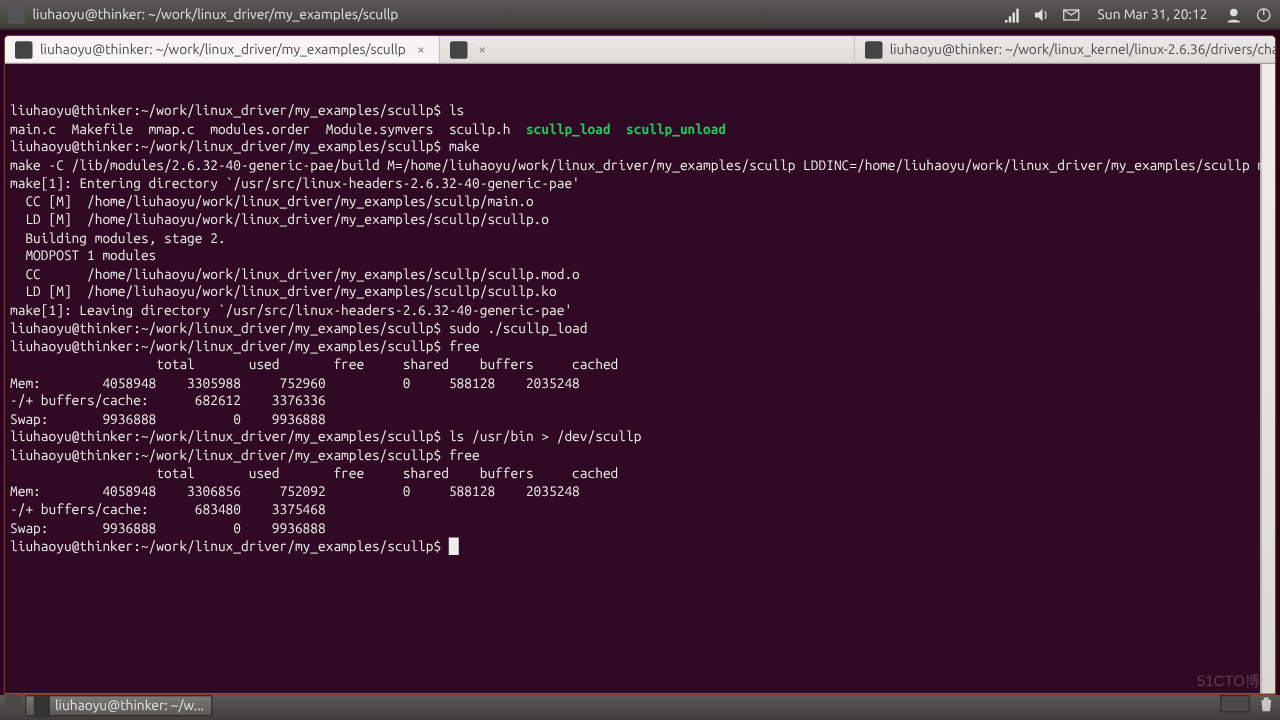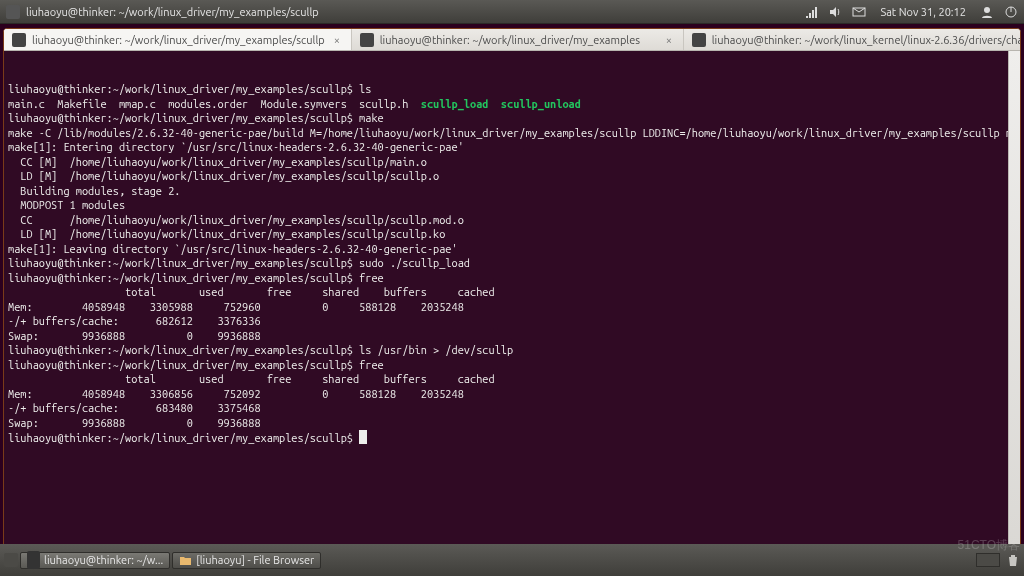--- a/index.html
+++ b/index.html
@@ -75,23 +75,23 @@
     border-left:1px solid #bcb9b3;
   }
   .green { color: #22c55e; font-weight: bold; }
   .cursor {
     display:inline-block; width: 8px; height: 14px; background:#eeeeec;
     vertical-align: text-bottom;
   }
 
   
   .bottom-panel {
-    position: absolute; left:0; right:0; bottom:0; height:32px;
+    position: absolute; left:0; right:0; bottom:0; height:20px;
     background: linear-gradient(#5b5a56, #3f3e3a);
-    display:flex; align-items:center; gap:2px;
+    display:flex; align-items:flex-start; gap:2px;
     padding: 0 4px; font-size: 11px; color:#e6e6e6;
   }
   .task-btn {
     display:flex; align-items:center; gap:4px;
     padding: 1px 6px; height:17px;
     background: linear-gradient(#6d6c67,#4e4d49);
     border:1px solid #2f2e2b; border-radius:2px;
     cursor:pointer;
   }
   .task-btn.active { background: linear-gradient(#7a7974,#5a5954); }
@@ -122,42 +122,41 @@
           <path d="M2 11h2v2H2zM5 8h2v5H5zM8 5h2v8H8zM11 2h2v11h-2z" fill="#ddd"></path>
         </svg></span>
     <span class="ind"><svg viewBox="0 0 14 14">
           <path d="M2 5h3l3-3v10l-3-3H2z" fill="#ddd"></path>
           <path d="M10 4c1 1 1 5 0 6" stroke="#ddd" fill="none"></path>
         </svg></span>
     <span class="ind"><svg viewBox="0 0 14 14">
           <rect x="1" y="3" width="12" height="8" fill="none" stroke="#ddd"></rect>
           <path d="M1 3l6 4 6-4" stroke="#ddd" fill="none"></path>
         </svg></span>
-    <span class="clock">Sat Nov 31, 20:12</span>
+    <span class="clock">Sun Mar 31, 20:12</span>
     <span class="ind"><svg viewBox="0 0 14 14">
           <circle cx="7" cy="5" r="3" fill="#ddd"></circle>
           <path d="M2 13c0-3 10-3 10 0" fill="#ddd"></path>
         </svg></span>
     <span class="ind"><svg viewBox="0 0 14 14">
           <circle cx="7" cy="7" r="5" fill="none" stroke="#ddd"></circle>
           <line x1="7" y1="2" x2="7" y2="7" stroke="#ddd"></line>
         </svg></span>
   </div>
 </div>
 
 <div class="window-outer">
   <div class="tabbar">
     <div class="tab tab1 active">
       <span class="tab-icon"></span>
       <span style="flex:1; overflow:hidden; text-overflow:ellipsis; white-space:nowrap;">liuhaoyu@thinker: ~/work/linux_driver/my_examples/scullp</span>
       <span class="tab-close">×</span>
     </div>
     <div class="tab tab2">
       <span class="tab-icon"></span>
-      <span style="flex:1; overflow:hidden; text-overflow:ellipsis; white-space:nowrap;">liuhaoyu@thinker: ~/work/linux_driver/my_examples</span>
       <span class="tab-close">×</span>
     </div>
     <div class="tab tab3">
       <span class="tab-icon"></span>
       <span style="flex:1; overflow:hidden; text-overflow:ellipsis; white-space:nowrap;">liuhaoyu@thinker: ~/work/linux_kernel/linux-2.6.36/drivers/char</span>
 
     </div>
   </div>
   <div class="term" id="term">
     <div>liuhaoyu@thinker:~/work/linux_driver/my_examples/scullp$ ls
@@ -188,25 +187,19 @@
 </div><div class="scrollbar-gutter"></div>
   </div>
 </div>
 
 <div class="bottom-panel">
   <span class="desk-icon"></span>
   <div class="task-btn active">
     <span class="task-icon term"></span>
     <span>liuhaoyu@thinker: ~/w...</span>
   </div>
-  <div class="task-btn">
-    <span class="task-icon"><svg width="13" height="13" viewBox="0 0 13 13">
-          <path d="M1 3h4l1 1h6v7H1z" fill="#e9b96e"></path>
-        </svg></span>
-    <span>[liuhaoyu] - File Browser</span>
-  </div>
   <span class="ws"></span>
   <span class="trash"><svg width="14" height="14" viewBox="0 0 14 14">
         <path d="M3 4h8l-1 9H4zM5 2h4v2H5z" fill="#c7c6c2"></path>
       </svg></span>
 </div>
 
 <div class="watermark">51CTO博客</div>
 
 </body></html>

